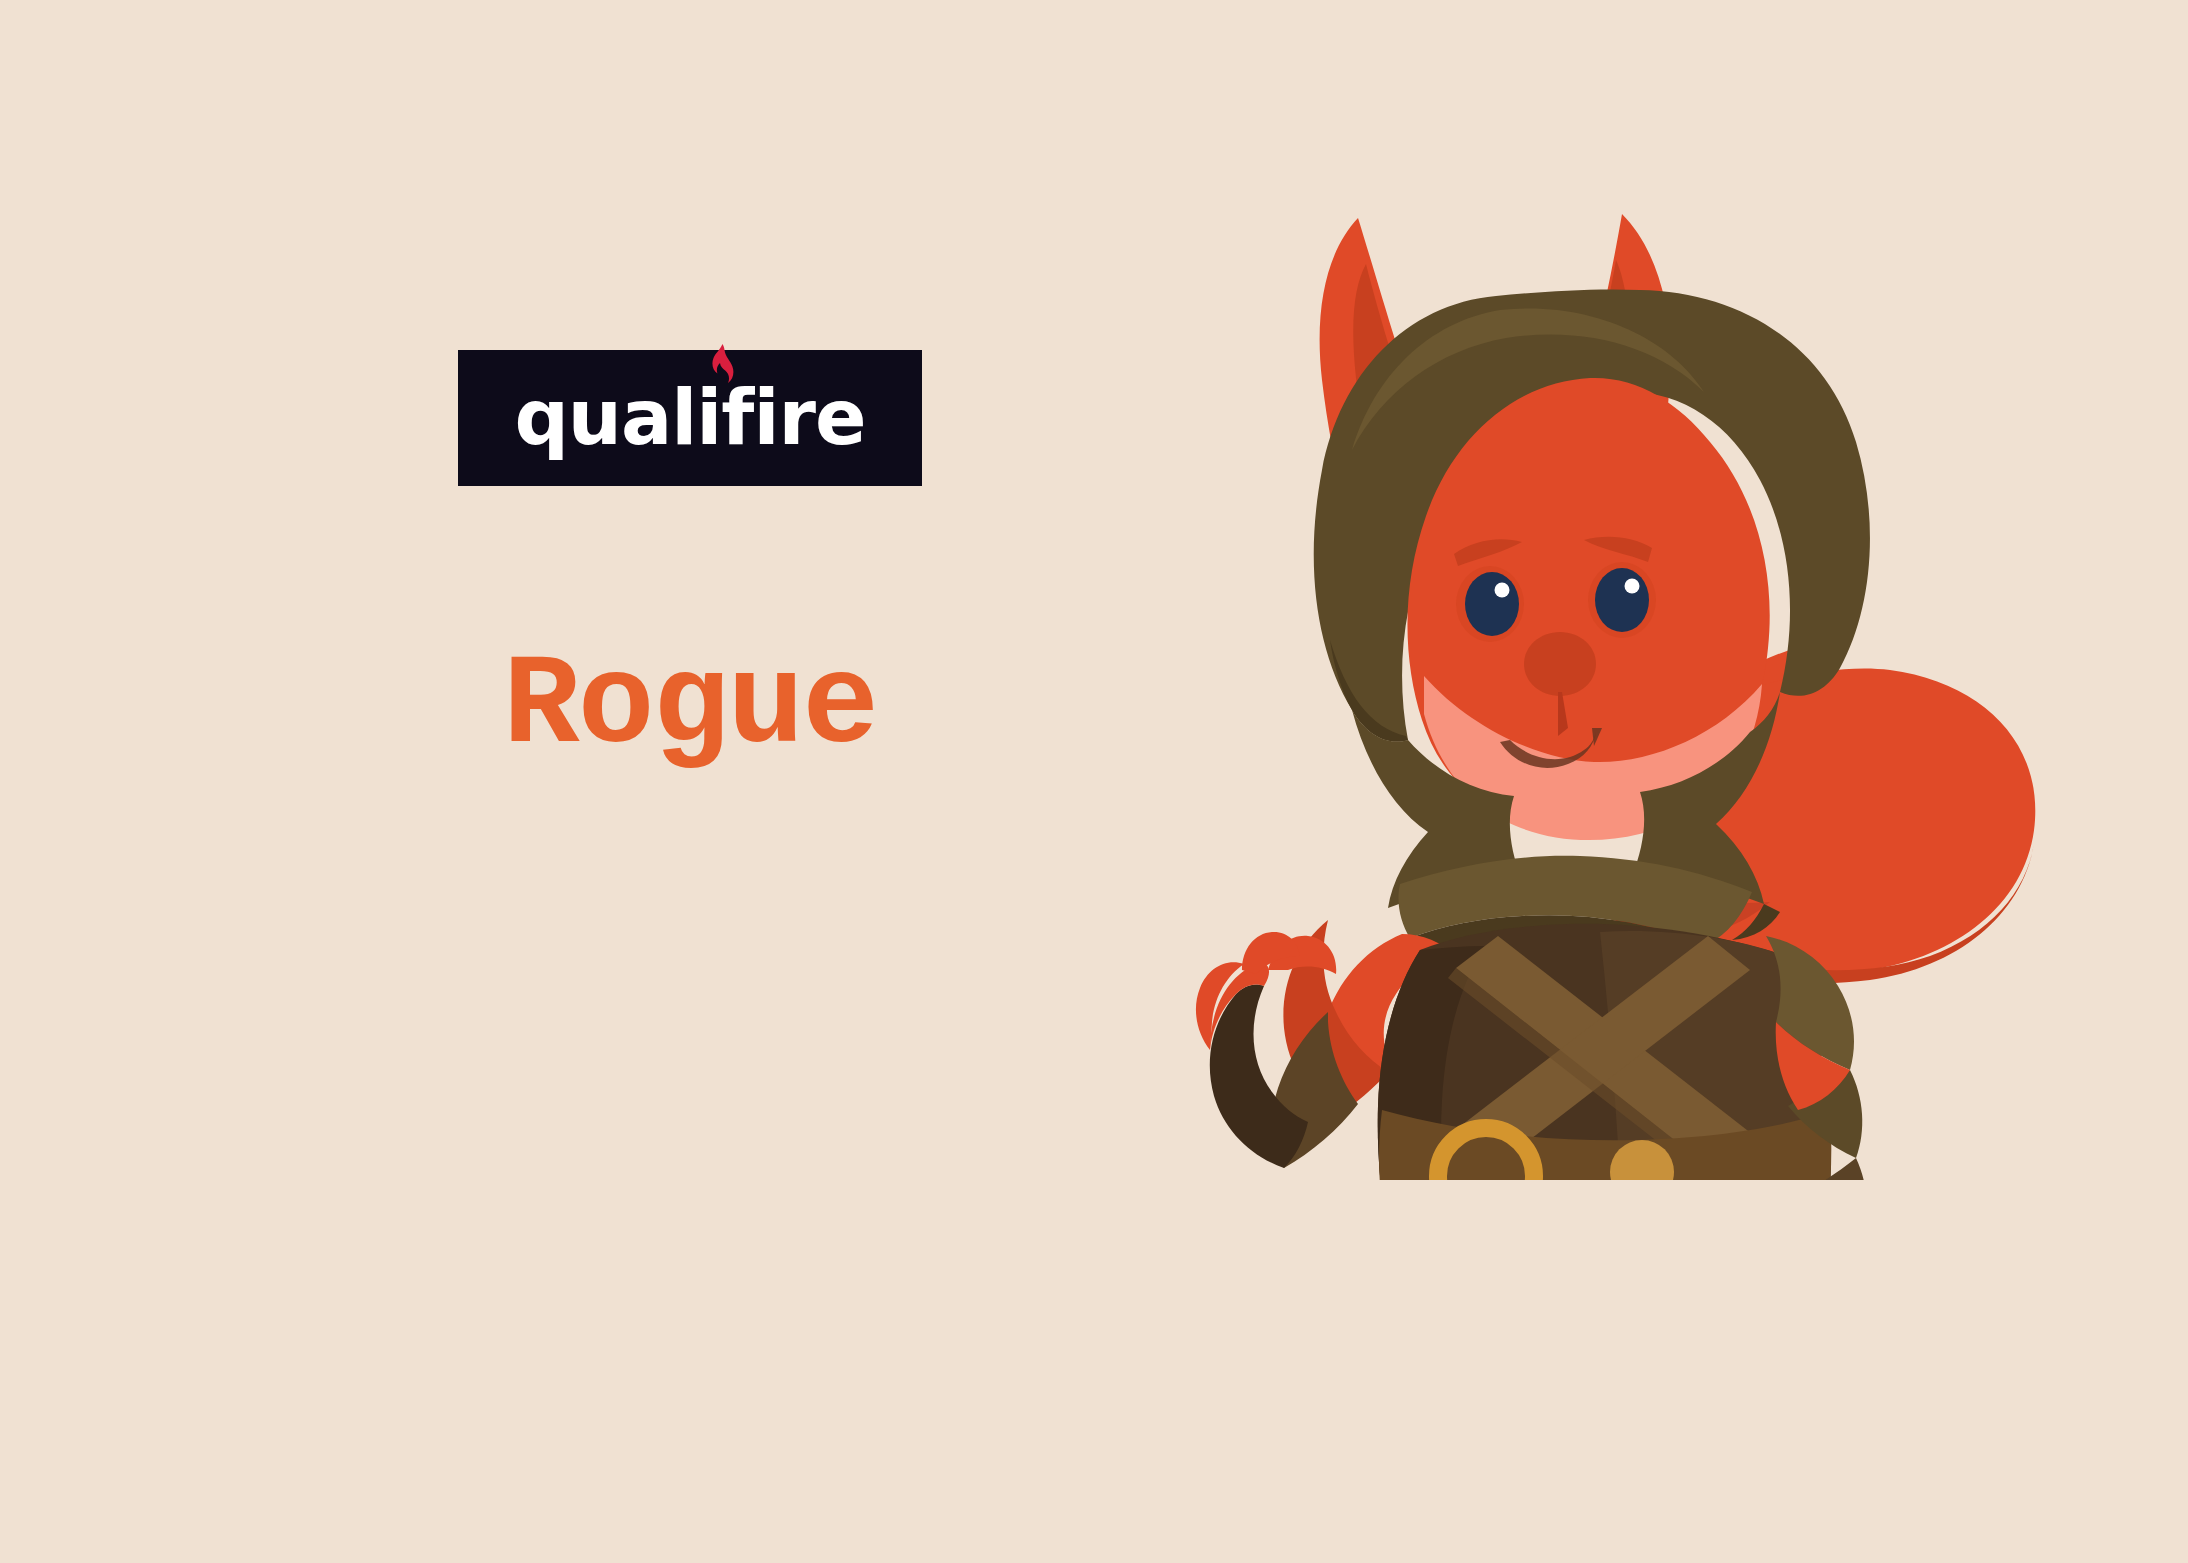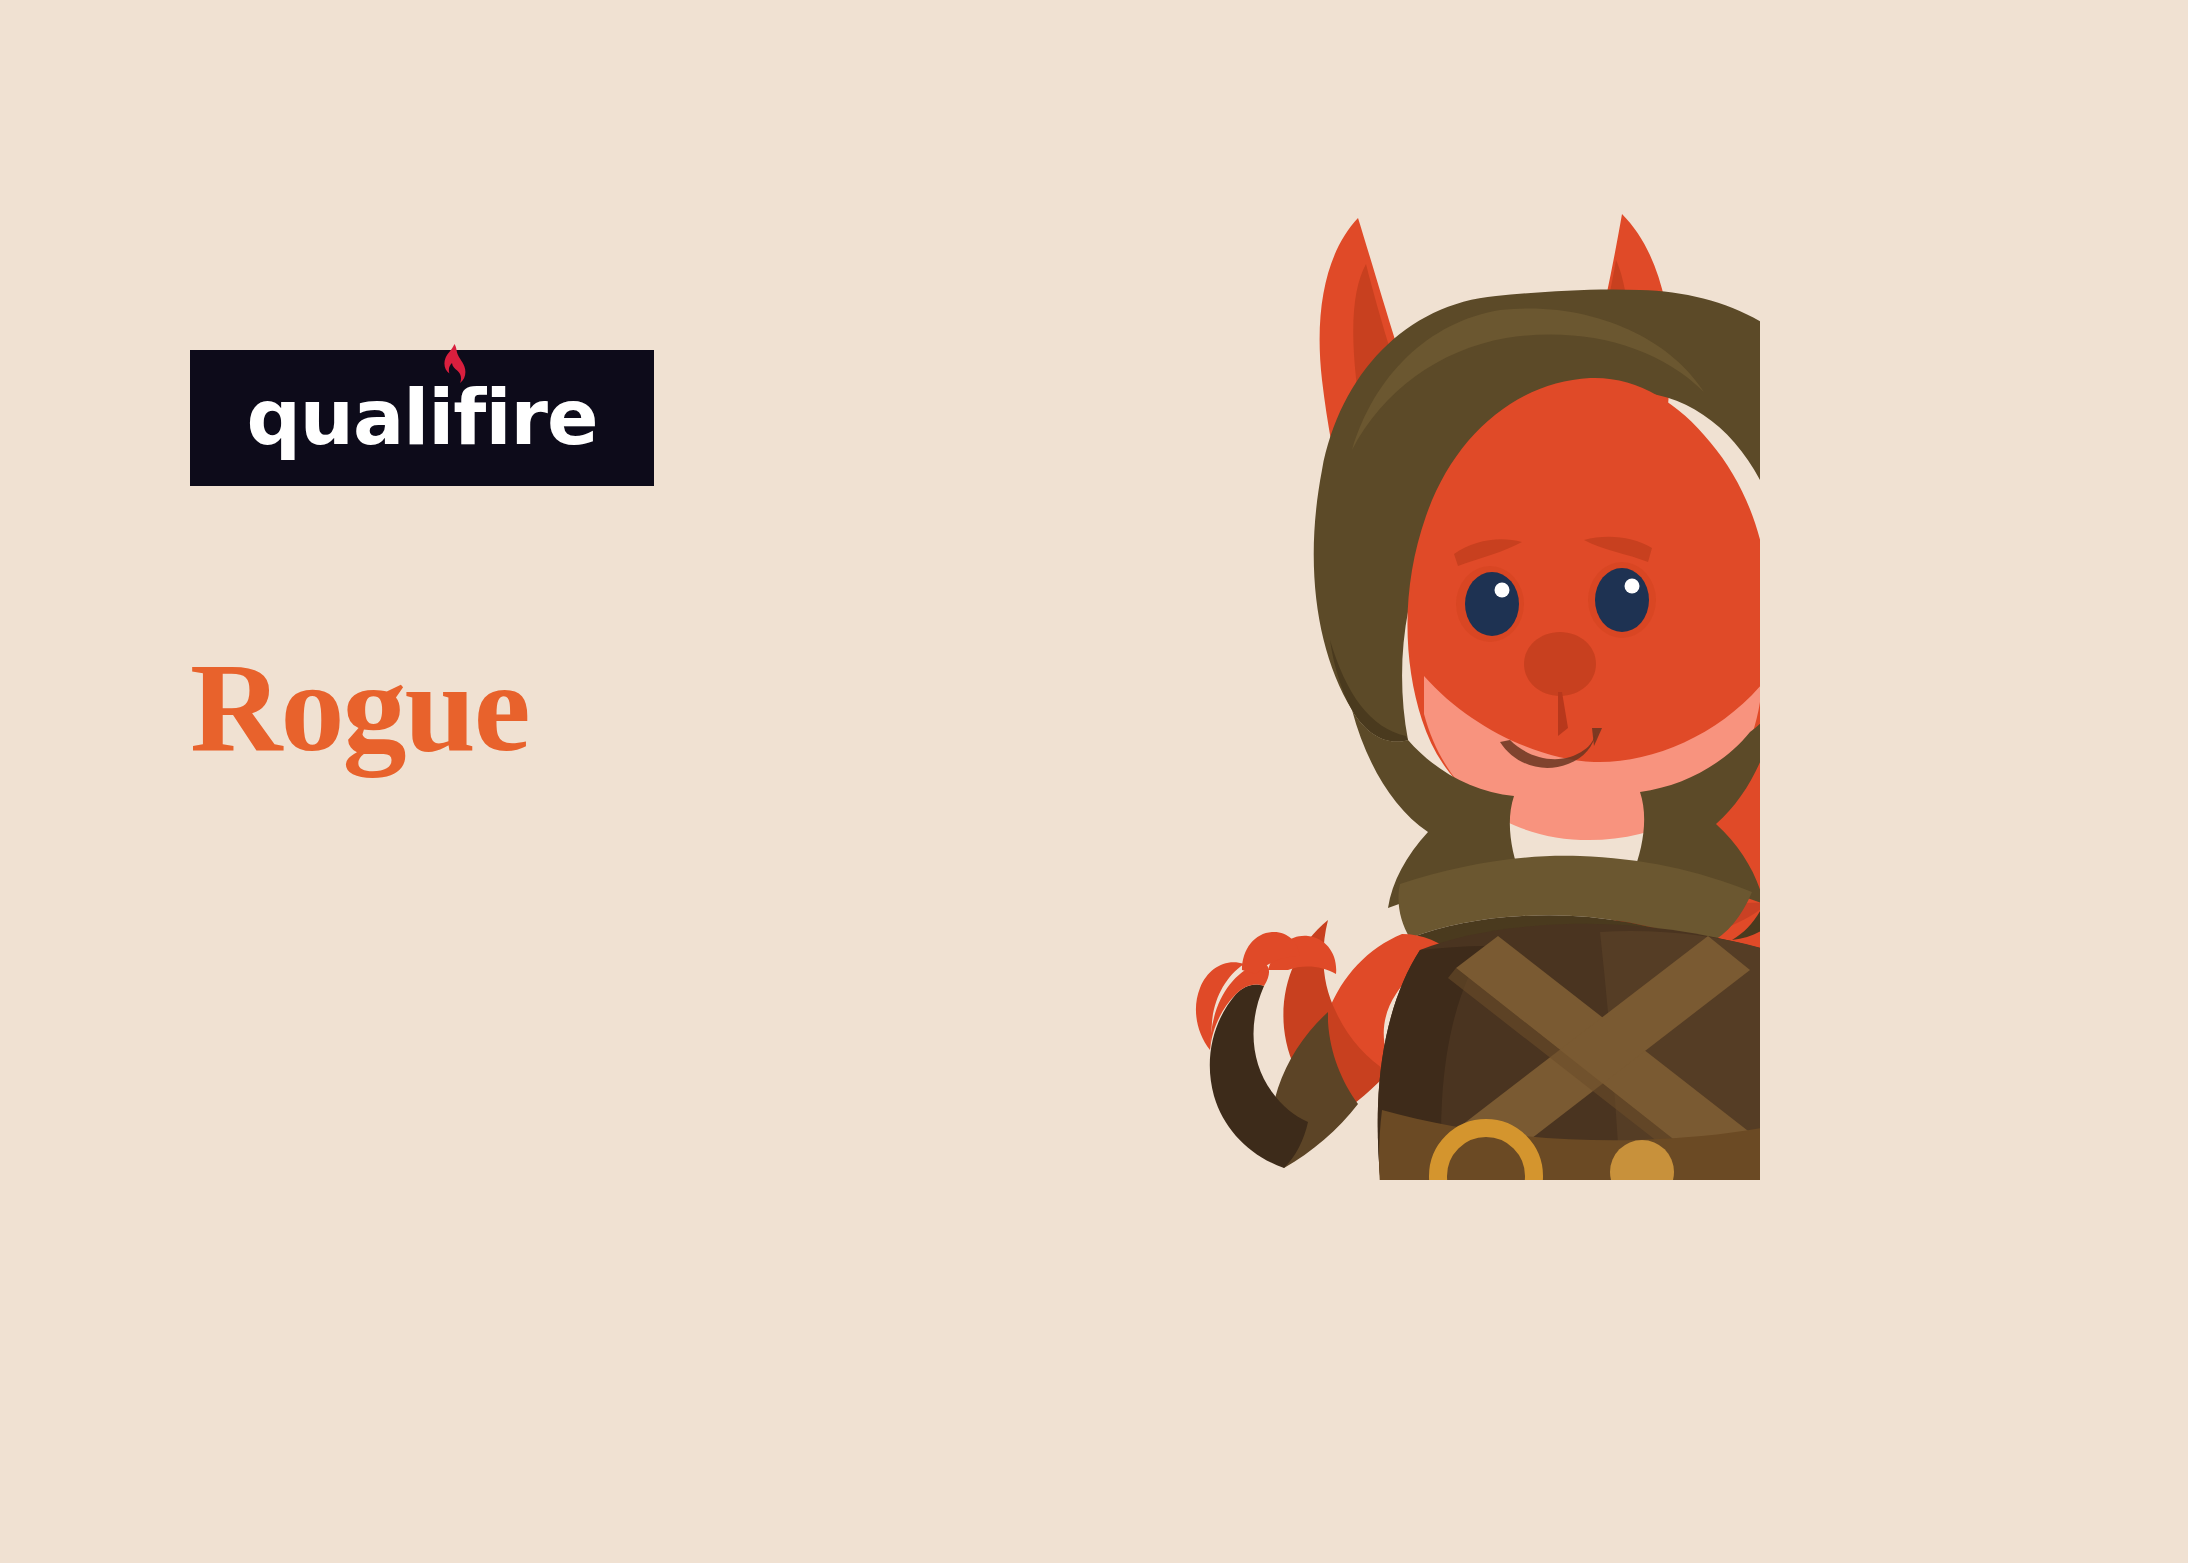--- a/index.html
+++ b/index.html
@@ -10,24 +10,25 @@
   body {
     width: 2188px;
     height: 1563px;
     overflow: hidden;
     font-family: "Liberation Sans", sans-serif;
     background: #F0E1D2;
   }
 
   .banner {
     position: relative;
-    width: 1760px;
+    width: 2188px;
     height: 1563px;
     background: #F0E1D2;
     overflow: hidden;
+    text-align: center;
   }
 
   
   .content-column {
     position: absolute;
     left: 190px;
     top: 350px;
     width: 1000px;
   }
 
@@ -60,21 +61,21 @@
     top: -6px;
     width: 26px;
     height: 40px;
   }
 
   
   .headline {
     margin: 0;
     padding: 0;
     color: #E8622C;
-    font-family: Liberation Serif, serif;
+    font-family: Liberation Mono, monospace;
     font-size: 128px;
     font-weight: 700;
     line-height: 1.02;
     letter-spacing: -2px;
     margin-top: 156px;
   }
 
   
   .subtitle {
     margin: 0;

